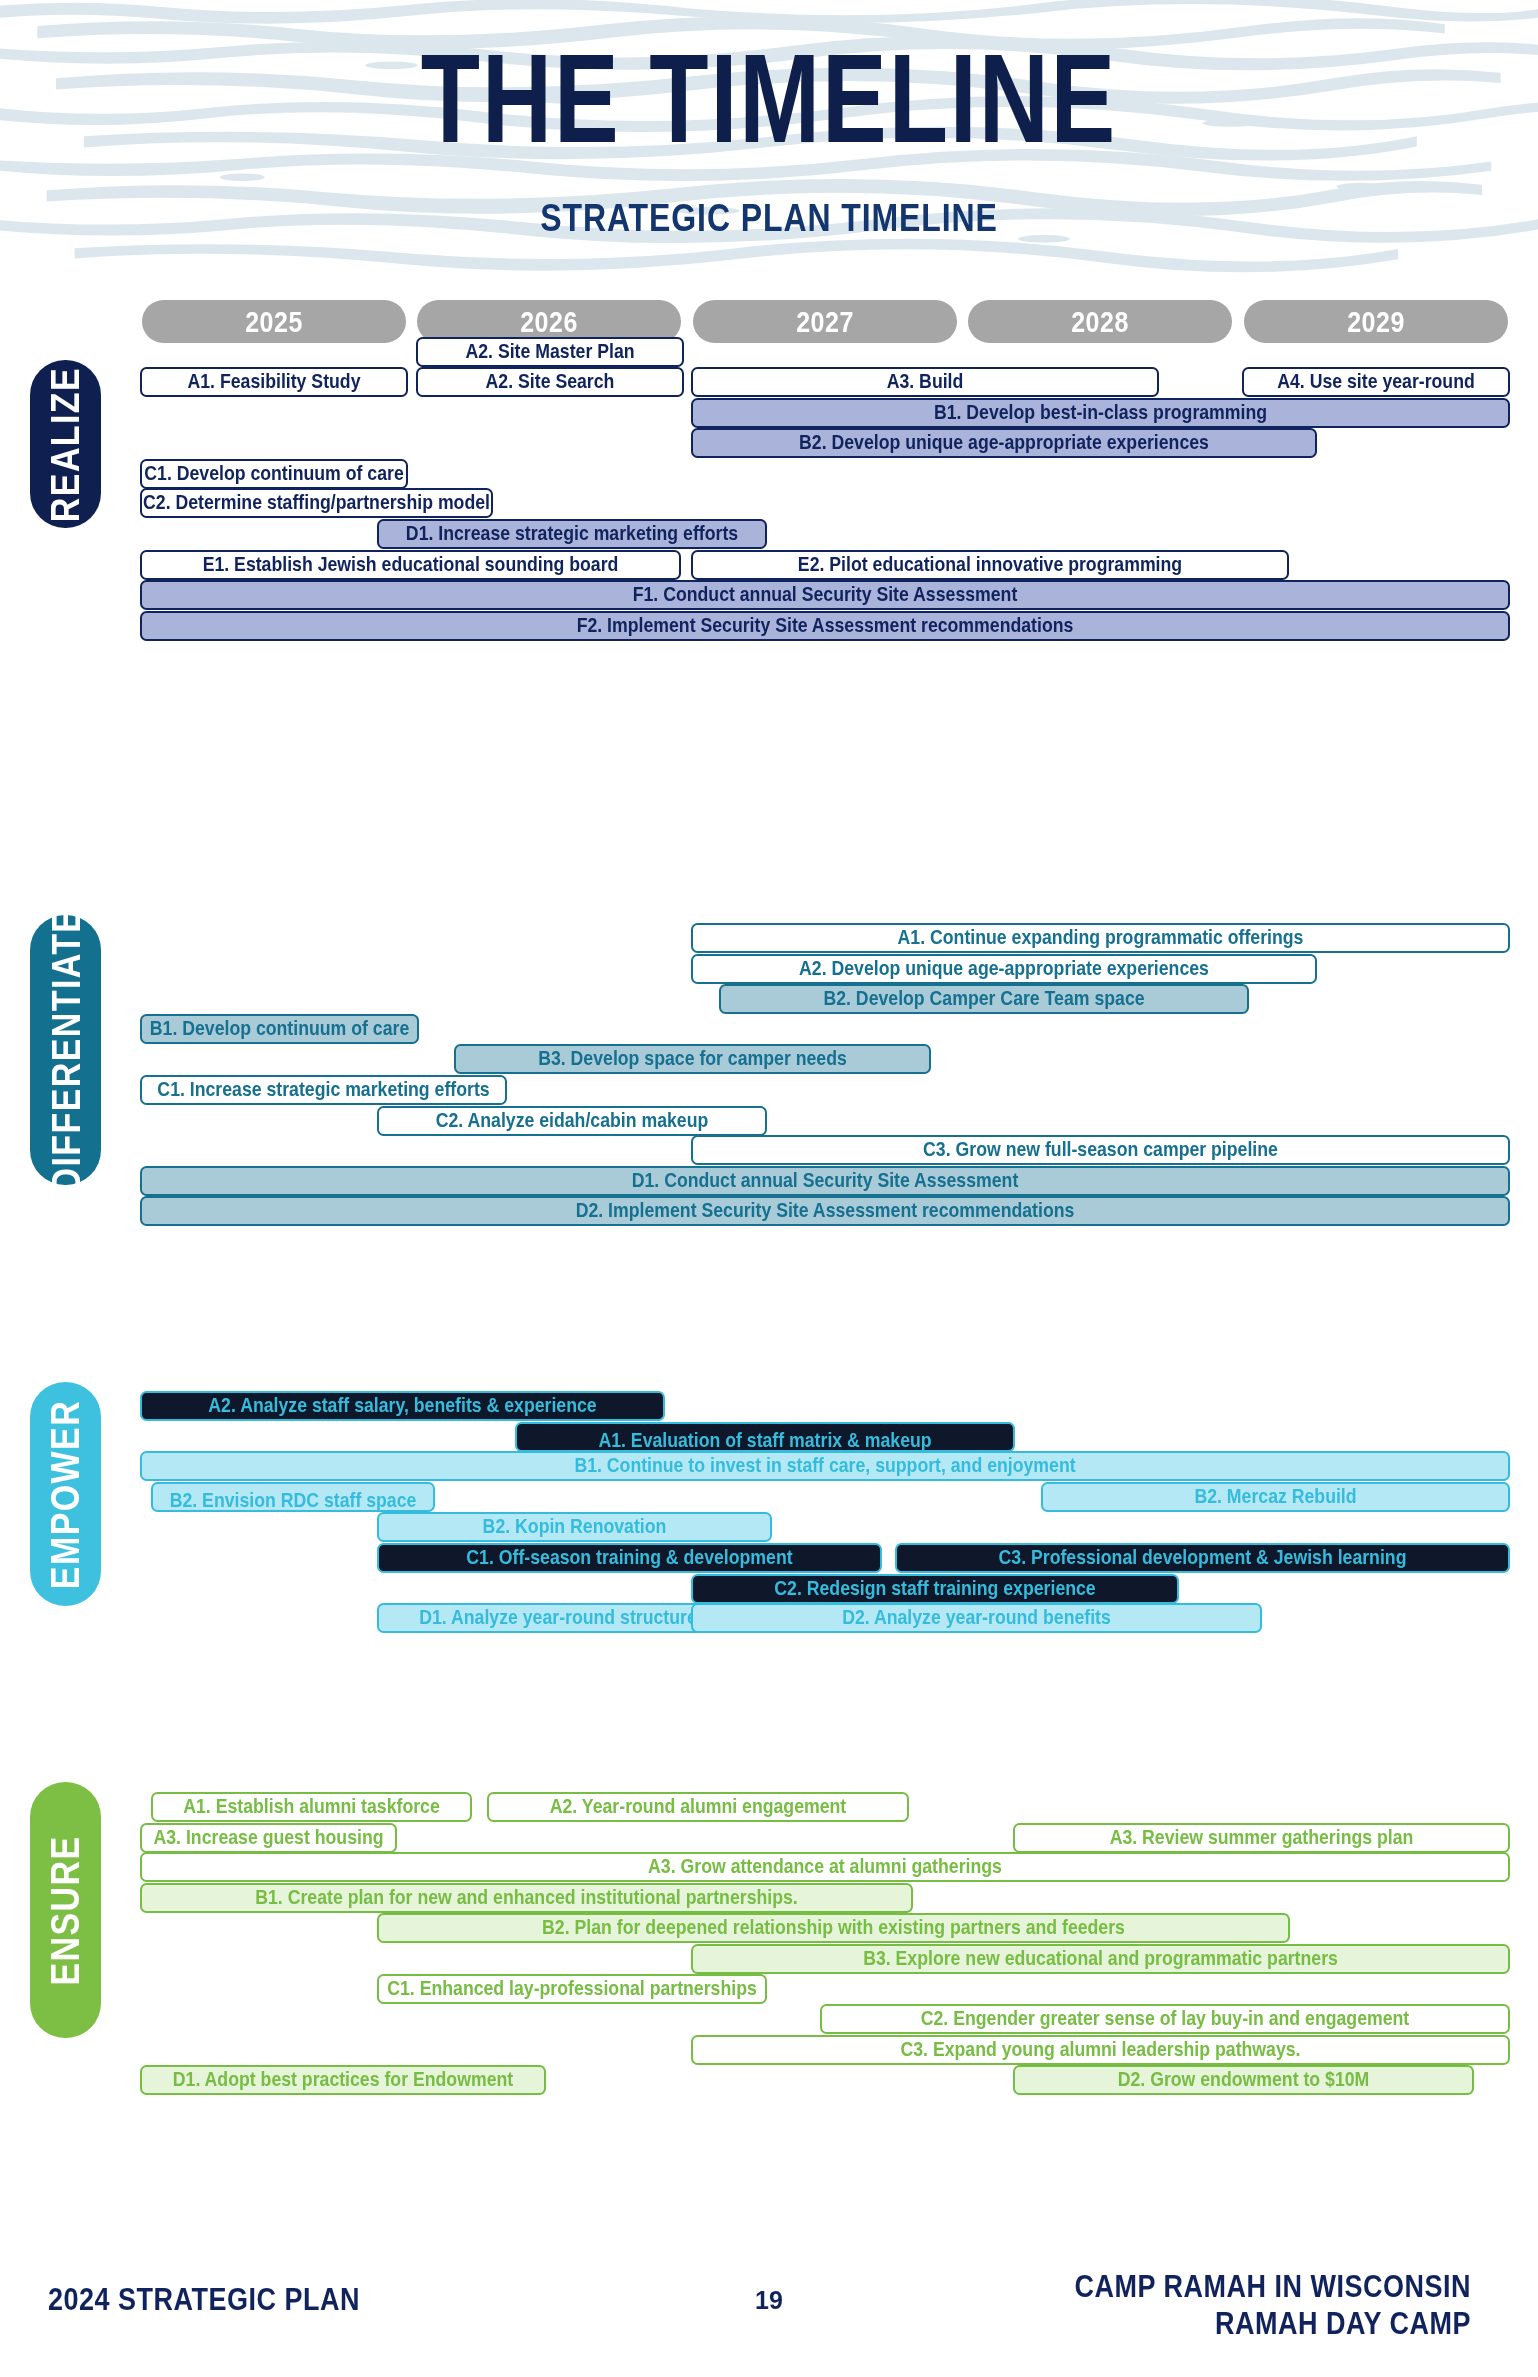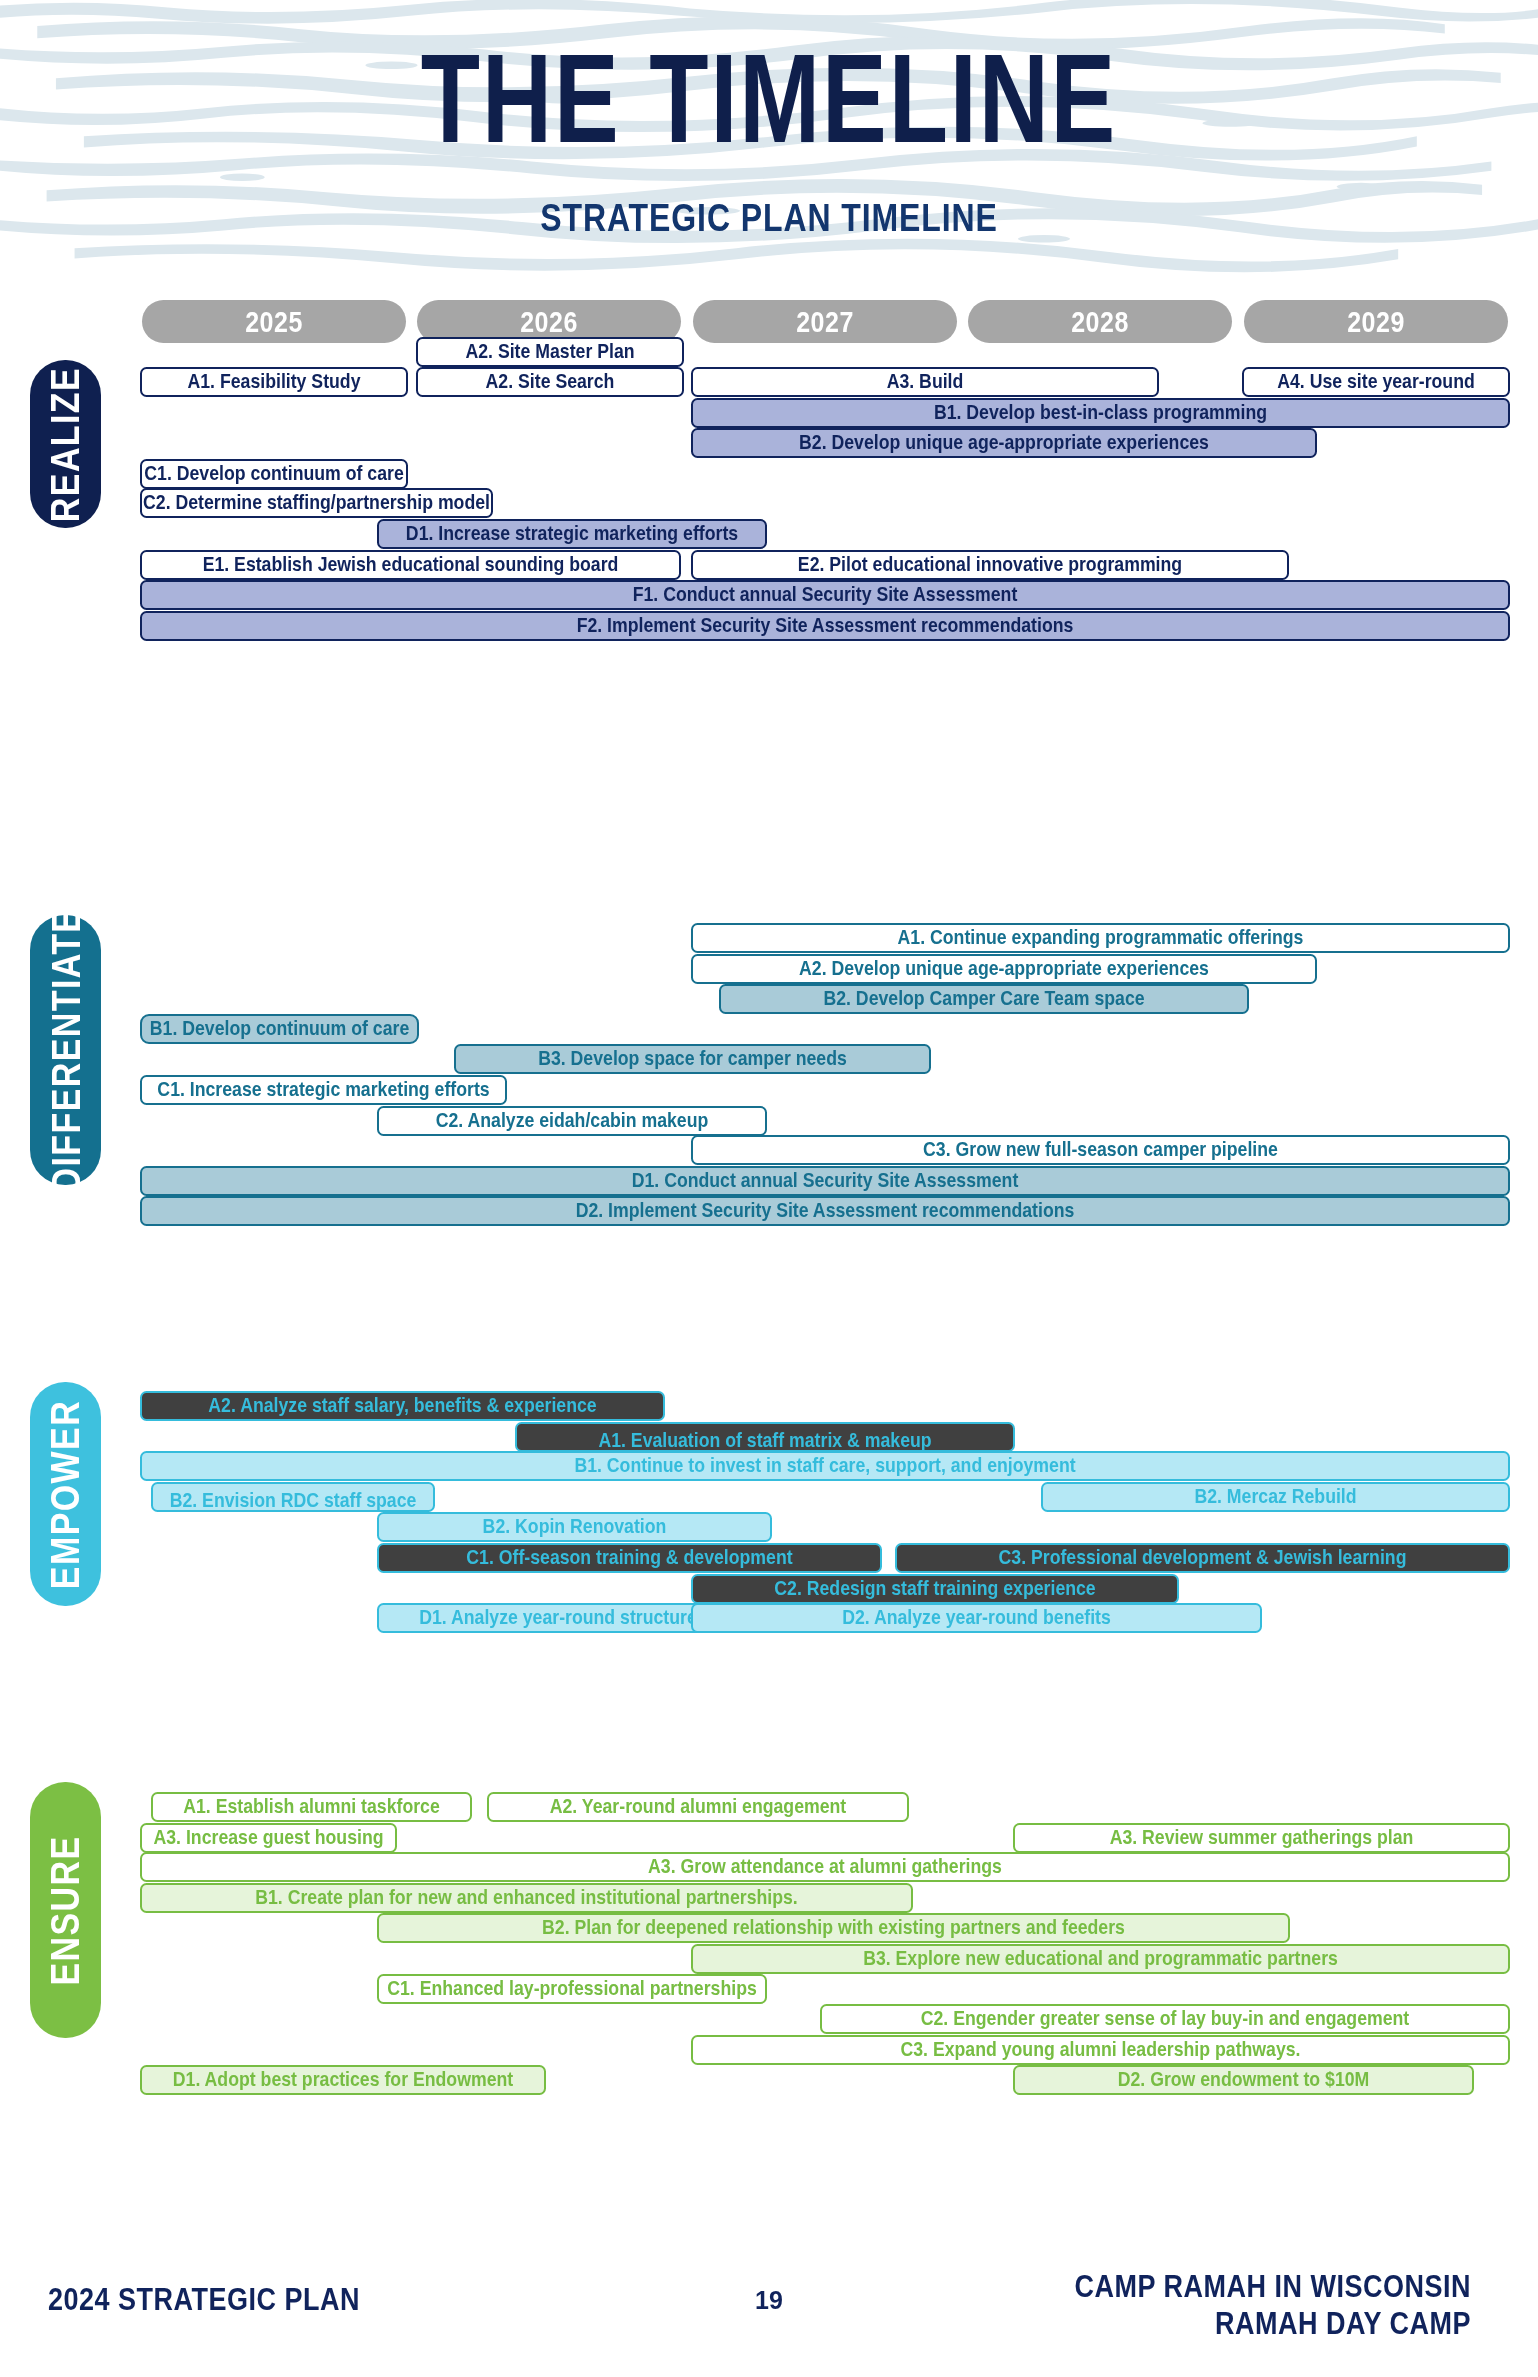--- a/index.html
+++ b/index.html
@@ -64,21 +64,21 @@
   }
   .bar span{transform:scaleY(1.12);display:block;line-height:17.7px;}
 
   
   .bar.realize{border:2.8px solid #10235c;color:#10235c;background:#ffffff;}
   .bar.realize.filled{background:#aab3da;}
   
   .bar.differentiate{border:2.8px solid #16708f;color:#16708f;background:#ffffff;}
   .bar.differentiate.filled{background:#a9cbd8;}
   
-  .bar.empower{border:2.8px solid #35bcdc;color:#35bcdc;background:#404040;}
+  .bar.empower{border:2.8px solid #35bcdc;color:#35bcdc;background:#0f172a;}
   .bar.empower.filled{background:#b5e8f5;}
   
   .bar.ensure{border:2.8px solid #77bd43;color:#77bd43;background:#ffffff;}
   .bar.ensure.filled{background:#e6f4da;}
 
   
   #footer{position:absolute;left:0;top:2275px;width:1516px;height:84px;}
   #footer-left{
     position:absolute;left:48px;top:9.3px;
     font-size:27px;font-weight:bold;color:#10235c;letter-spacing:0.5px;
@@ -195,21 +195,21 @@
     </div>
     <div class="bar differentiate" style="left: 691px; width: 819px; top: 923px;">
       <span>A1. Continue expanding programmatic offerings</span>
     </div>
     <div class="bar differentiate" style="left: 691px; width: 626px; top: 954px;">
       <span>A2. Develop unique age-appropriate experiences</span>
     </div>
     <div class="bar differentiate filled" style="left: 719px; width: 530px; top: 984px;">
       <span>B2. Develop Camper Care Team space</span>
     </div>
-    <div class="bar differentiate filled" style="left: 140px; width: 279px; top: 1014px; border-radius: 9px;">
+    <div class="bar differentiate filled" style="left: 140px; width: 279px; top: 1014px;">
       <span>B1. Develop continuum of care</span>
     </div>
     <div class="bar differentiate filled" style="left: 454px; width: 477px; top: 1044px;">
       <span>B3. Develop space for camper needs</span>
     </div>
     <div class="bar differentiate" style="left: 140px; width: 367px; top: 1075px;">
       <span>C1. Increase strategic marketing efforts</span>
     </div>
     <div class="bar differentiate" style="left: 377px; width: 390px; top: 1106px;">
       <span>C2. Analyze eidah/cabin makeup</span>

